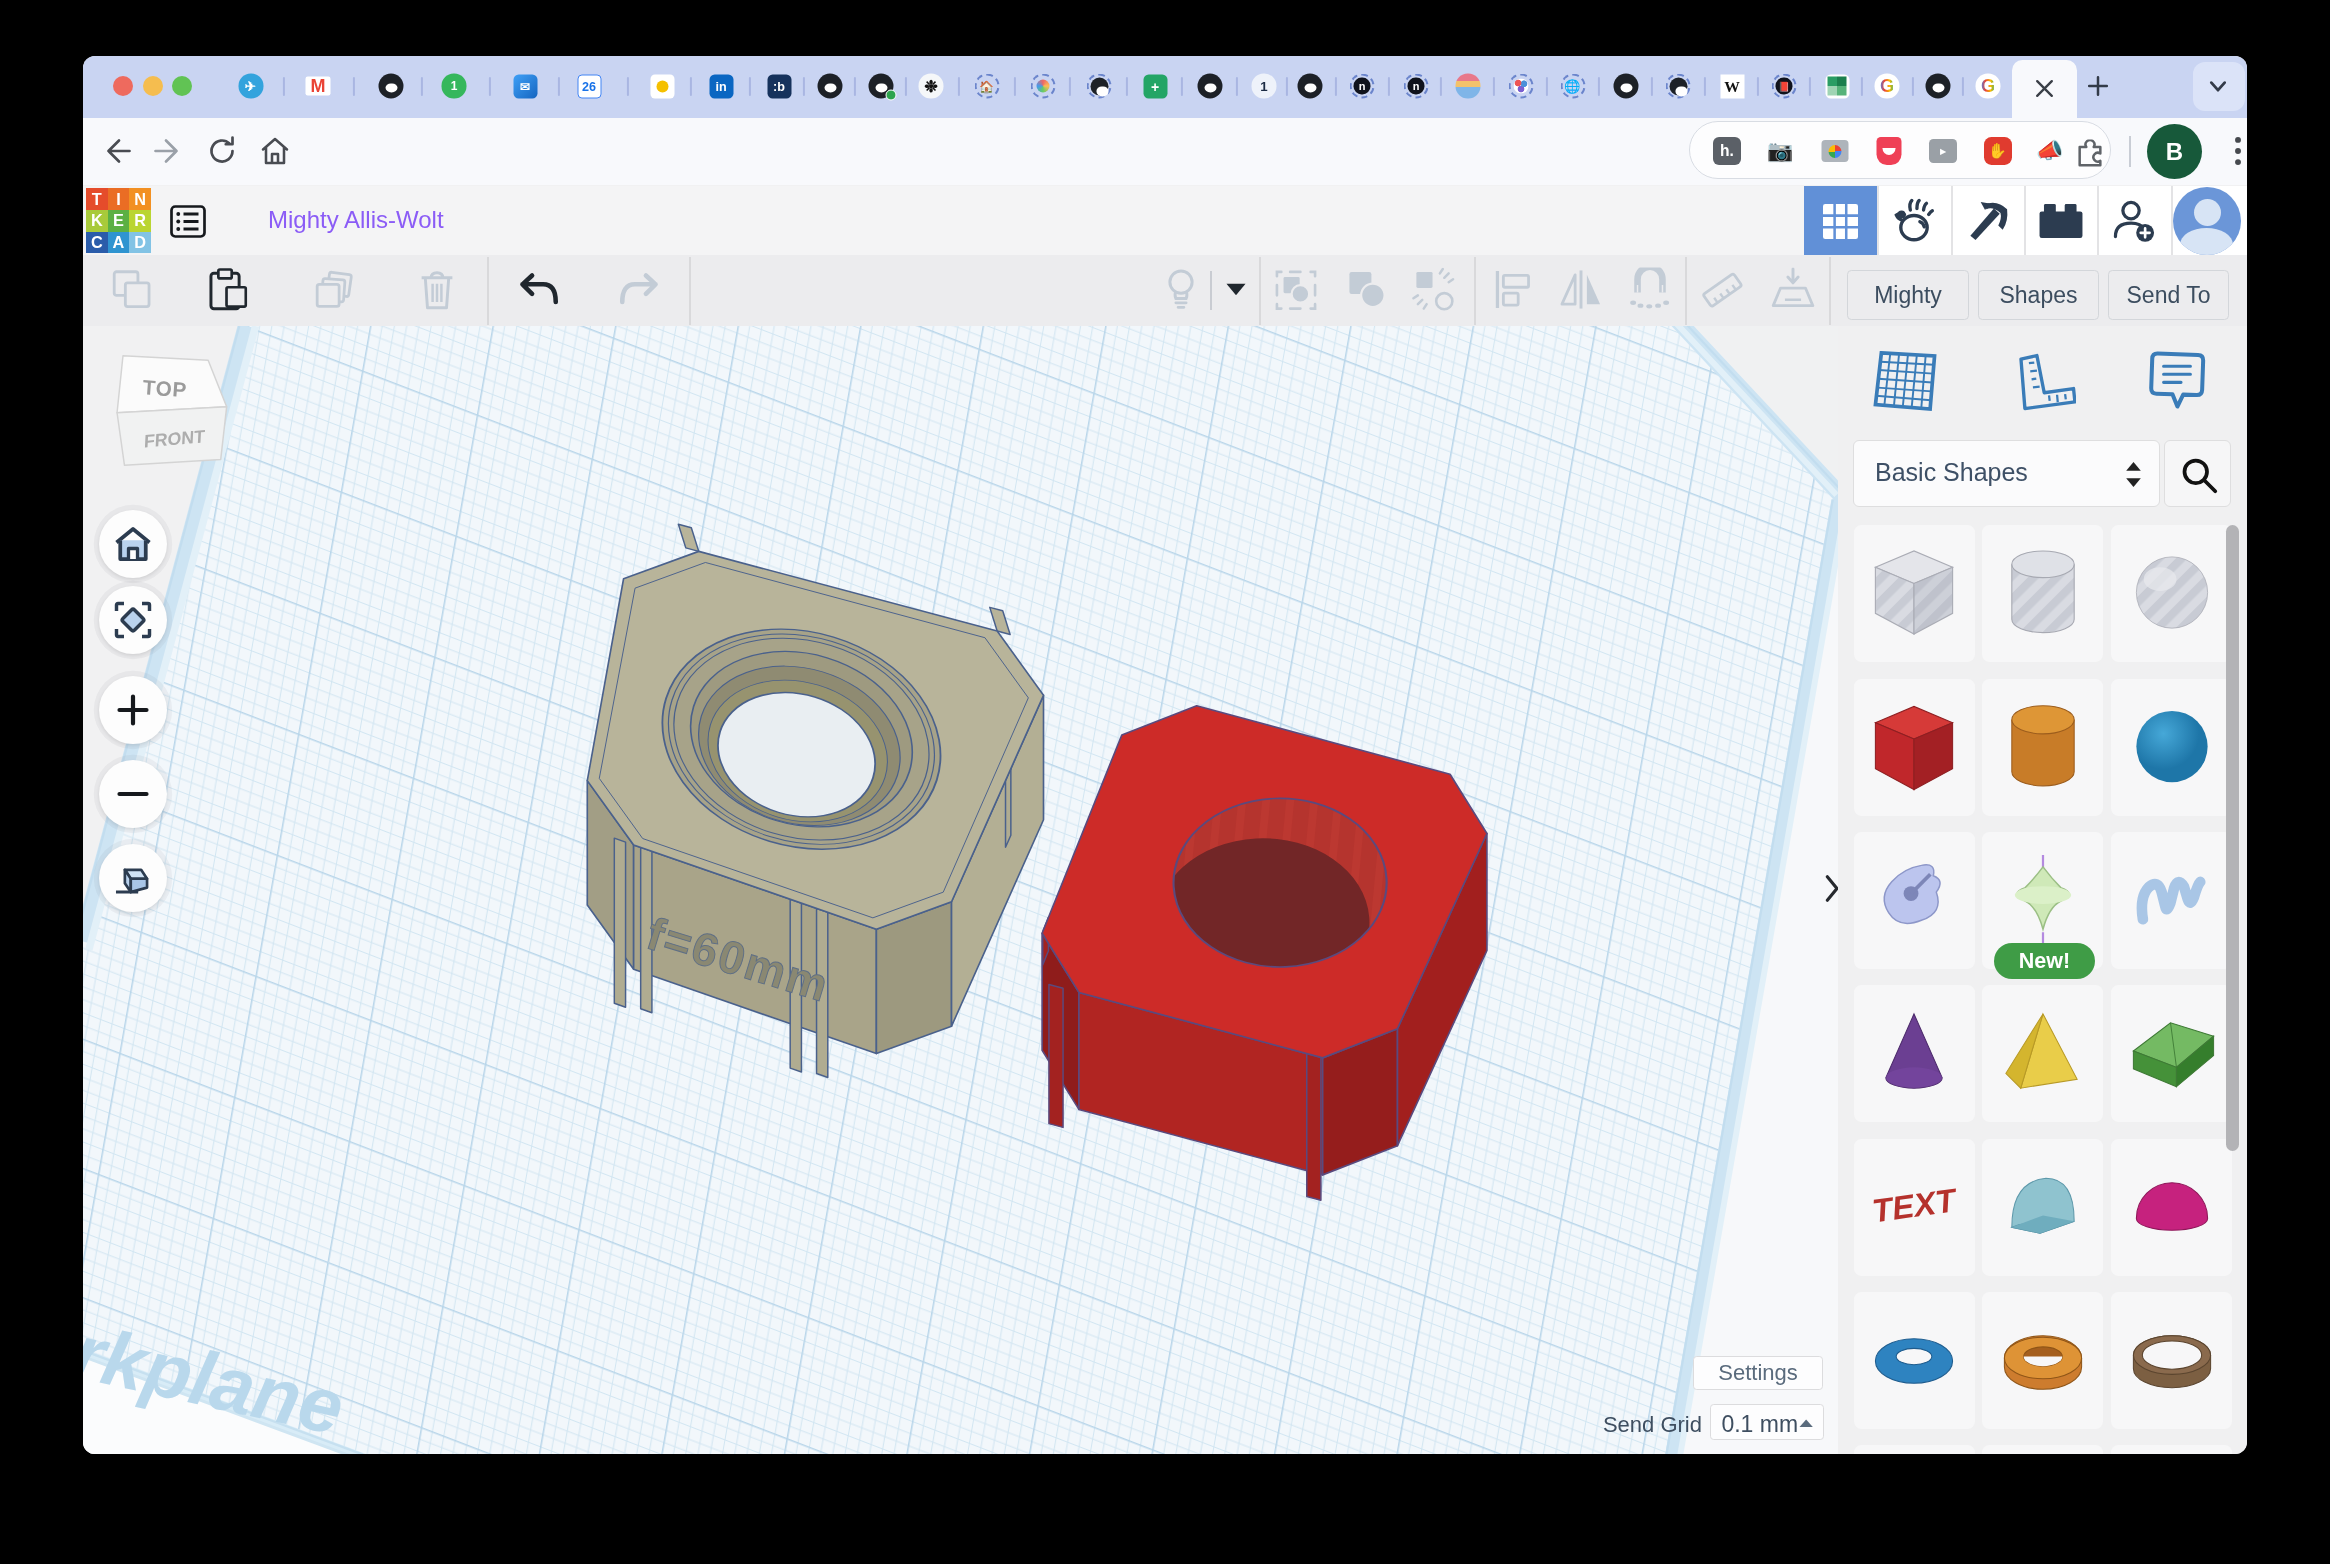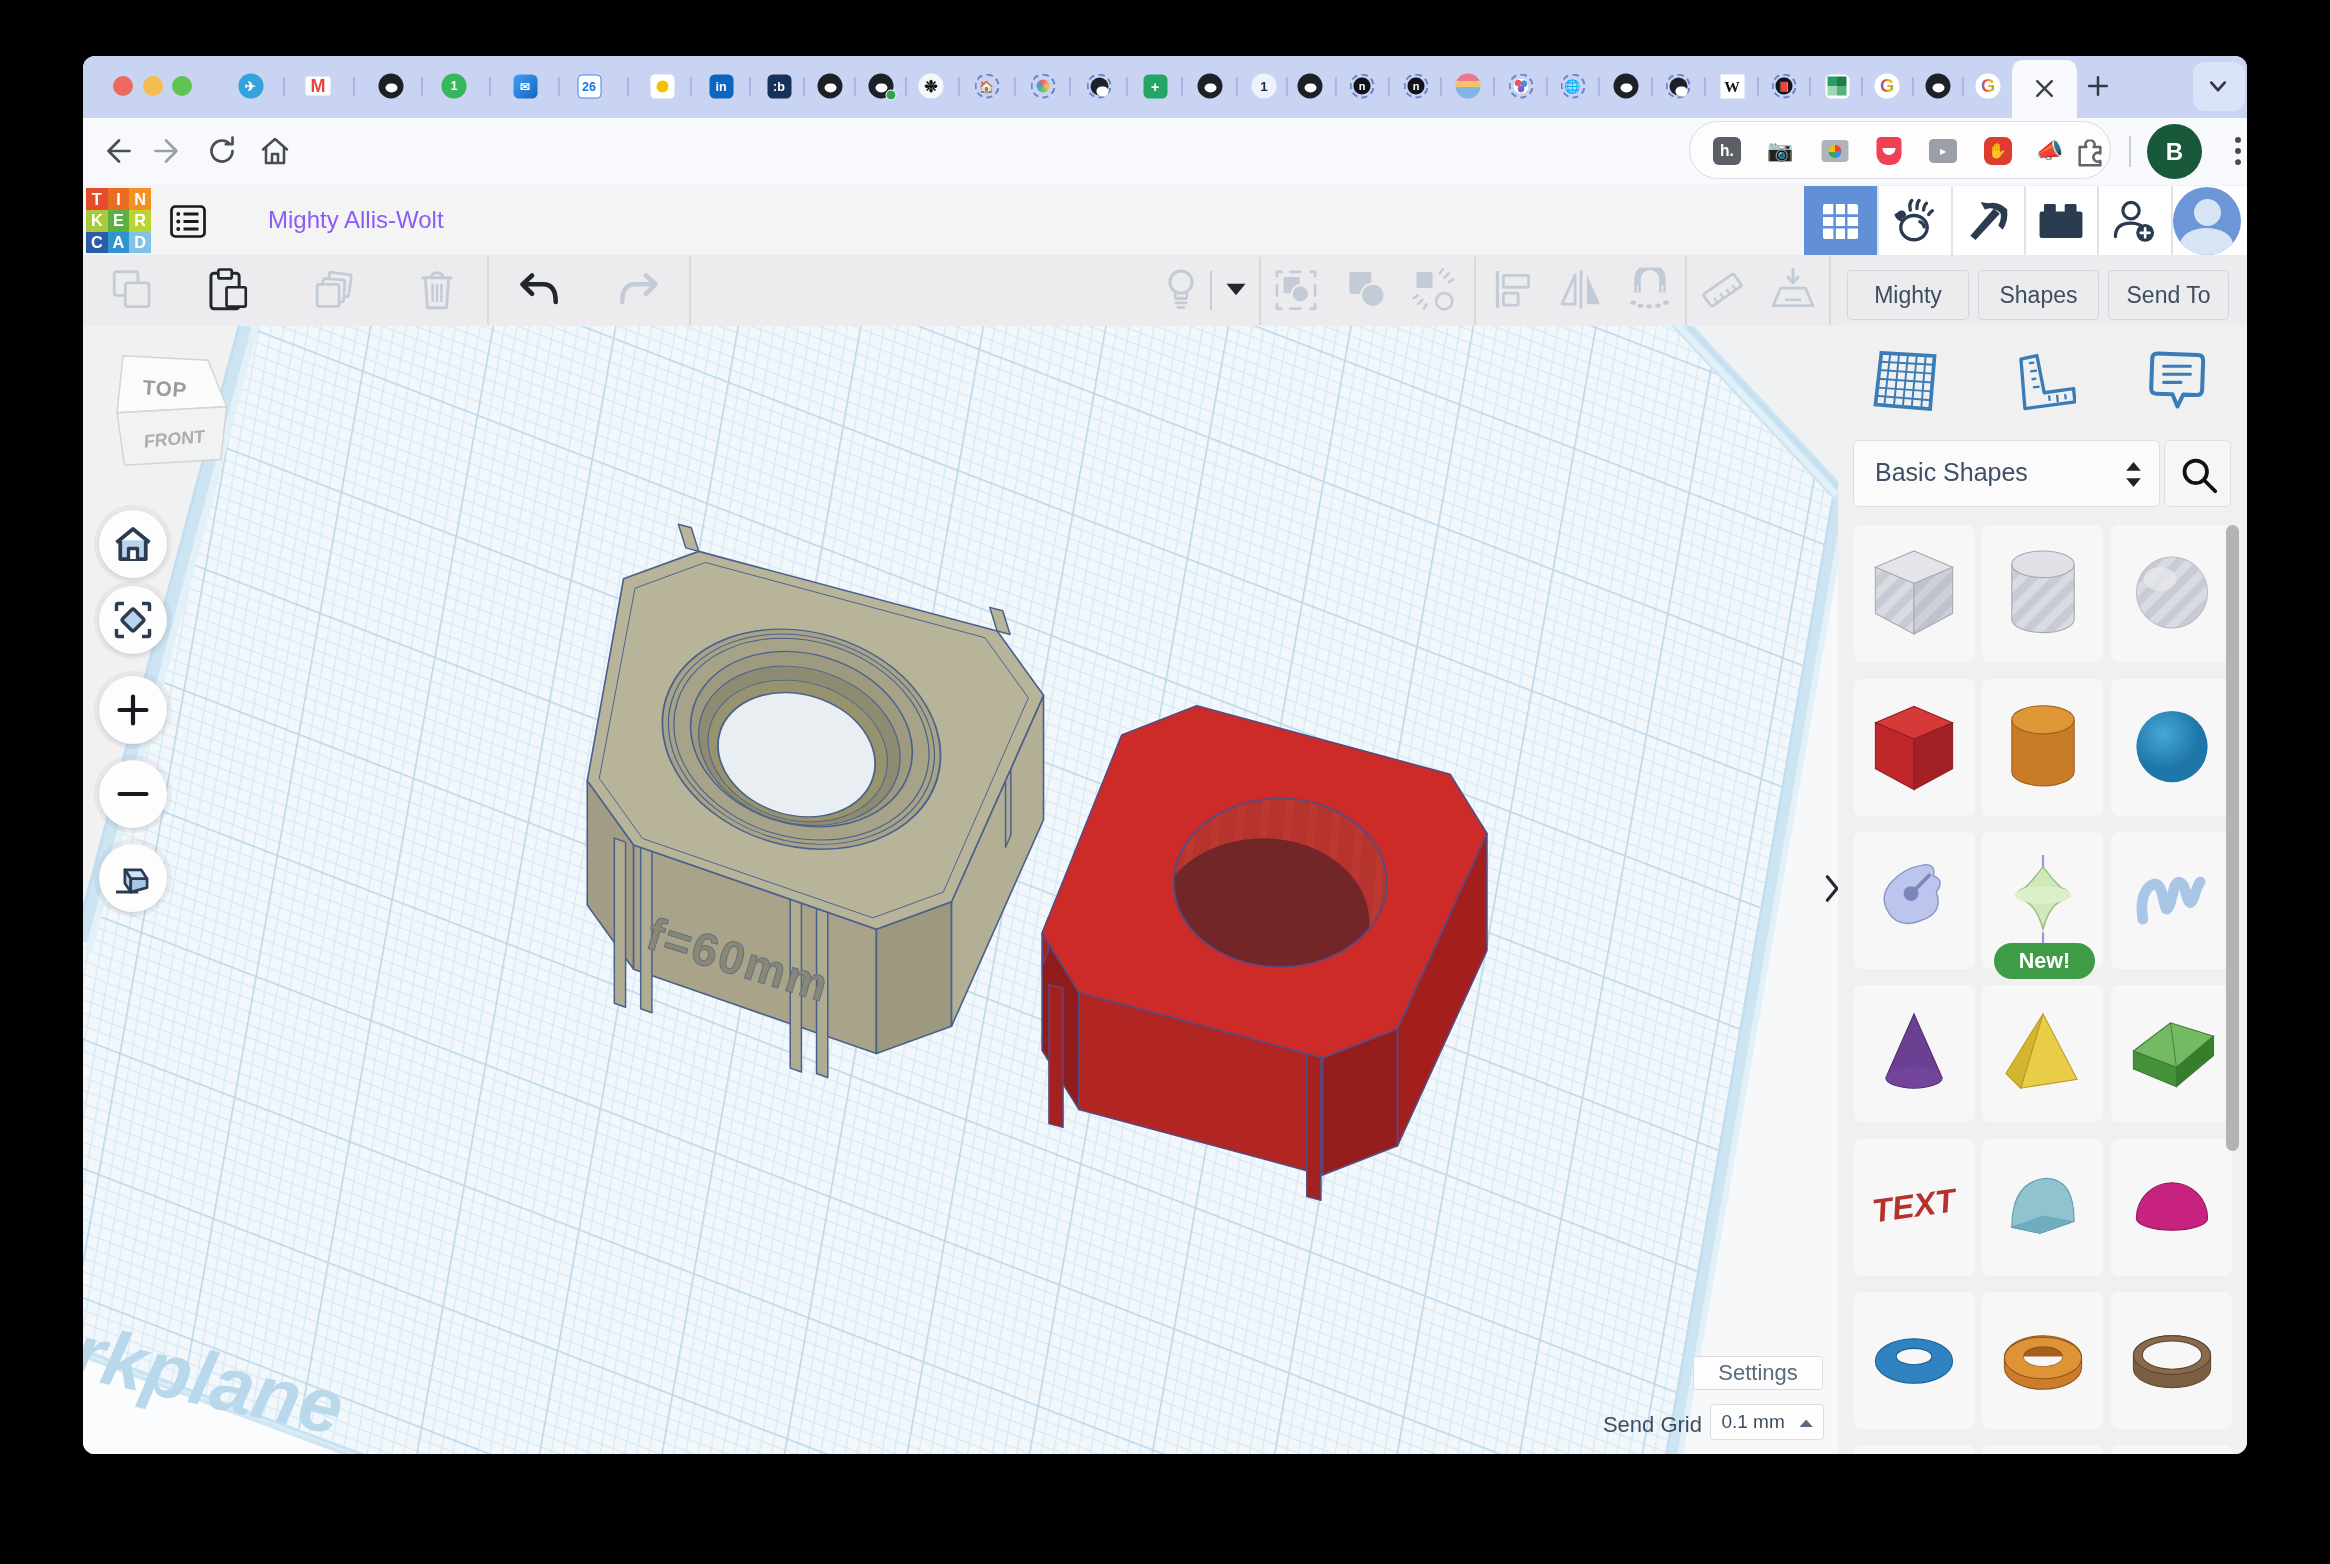--- a/index.html
+++ b/index.html
@@ -590,21 +590,21 @@
         <svg width="40" height="37" viewBox="0 0 54 50">
           <polygon points="16,14 38,14 46,26 24,26" fill="#cfe2f4" stroke="#2c3c50" stroke-width="3.6" stroke-linejoin="round"></polygon>
           <polygon points="16,14 24,26 24,44 16,32" fill="#b9d2ee" stroke="#2c3c50" stroke-width="3.6" stroke-linejoin="round"></polygon>
           <polygon points="24,26 46,26 46,38 24,44" fill="#a8c6e8" stroke="#2c3c50" stroke-width="3.6" stroke-linejoin="round"></polygon>
           <path d="M4 44 H34" stroke="#2c3c50" stroke-width="4"></path>
         </svg>
       </div>
 <div id="settingsbtn">Settings</div>
 <div id="snaplabel">Send Grid</div>
 <div id="snapdd">
-        <span style="position:absolute;left:10.4px;top:6px;font-size:19px">0.1 mm</span>
+        <span style="position:absolute;left:10.4px;top:6px;font-size:23px">0.1 mm</span>
         <svg style="position:absolute;right:9px;top:12.6px" width="16.3" height="10.4" viewBox="0 0 22 14">
           <path d="M2 12 H20 L11 2 Z" fill="#5a6b7d"></path>
         </svg>
       </div>
 <svg style="position:absolute;left:1742px;top:547px" width="15" height="31" viewBox="0 0 20 42">
         <path d="M3 5 L16 21 L3 37" fill="none" stroke="#26292e" stroke-width="4.2" stroke-linecap="round"></path>
       </svg>
 </div>
 <div id="panel">
 <svg class="pico" style="left:67px;top:55px" width="68" height="65" viewBox="0 0 92 88">

